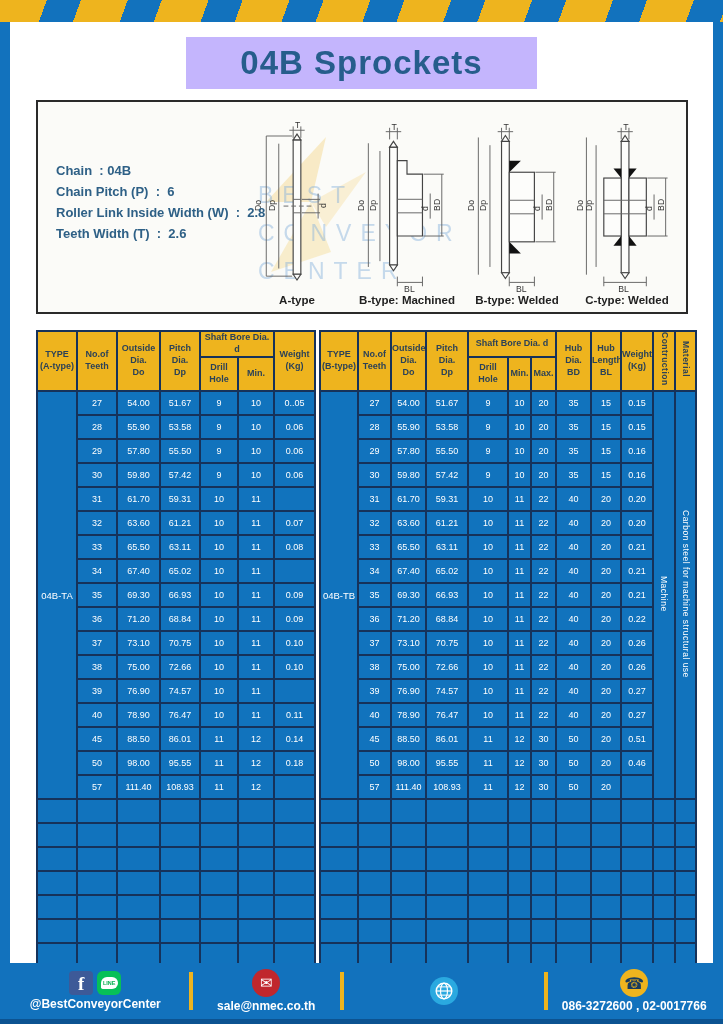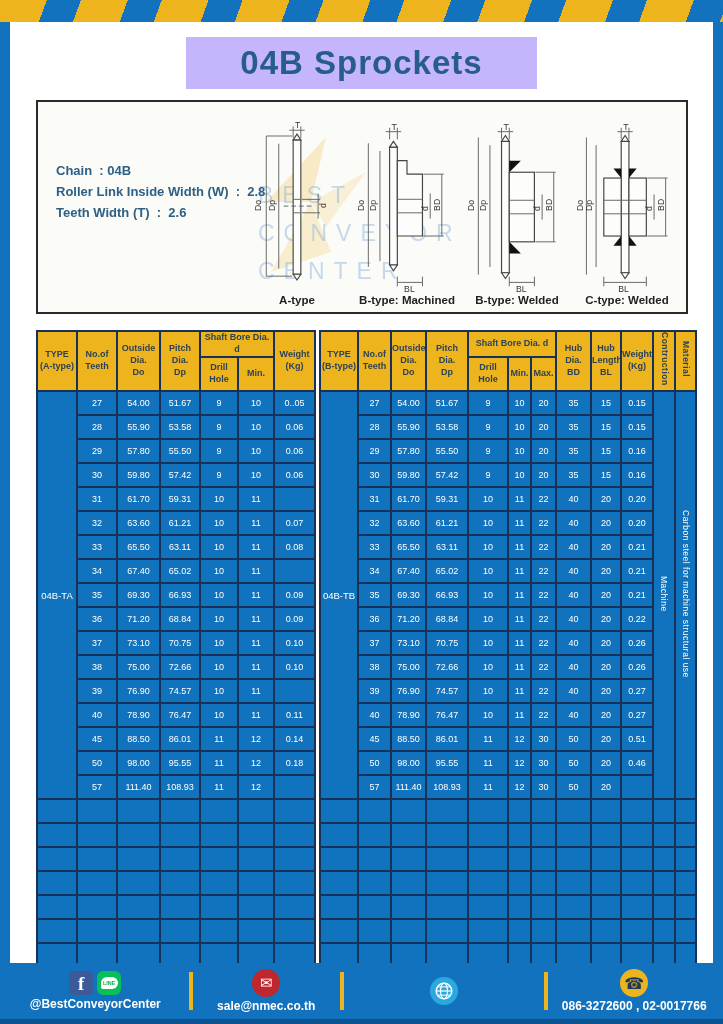--- a/index.html
+++ b/index.html
@@ -127,20 +127,21 @@
         <polygon points="55,70 110,40 70,95" fill="#f3c85a" opacity="0.45"></polygon>
         <polygon points="15,140 55,70 75,120" fill="#eeb41e" opacity="0.4"></polygon>
       </svg>
     </div>
     <div class="watermark">BEST
 CONVEYOR
 CENTER</div>
 
     <div class="specs">
       <div>Chain  : 04B</div>
+      <div>Chain Pitch (P)  :  6</div>
       <div>Roller Link Inside Width (W)  :  2.8</div>
       <div>Teeth Width (T)  :  2.6</div>
     </div>
 
     <div class="diagrams">
 
       <div class="diag">
         <svg width="96" height="172" viewBox="0 0 100 178">
           <line class="dl" x1="42" y1="8" x2="58" y2="8"></line>
           <text class="dt" x="48" y="6">T</text>

